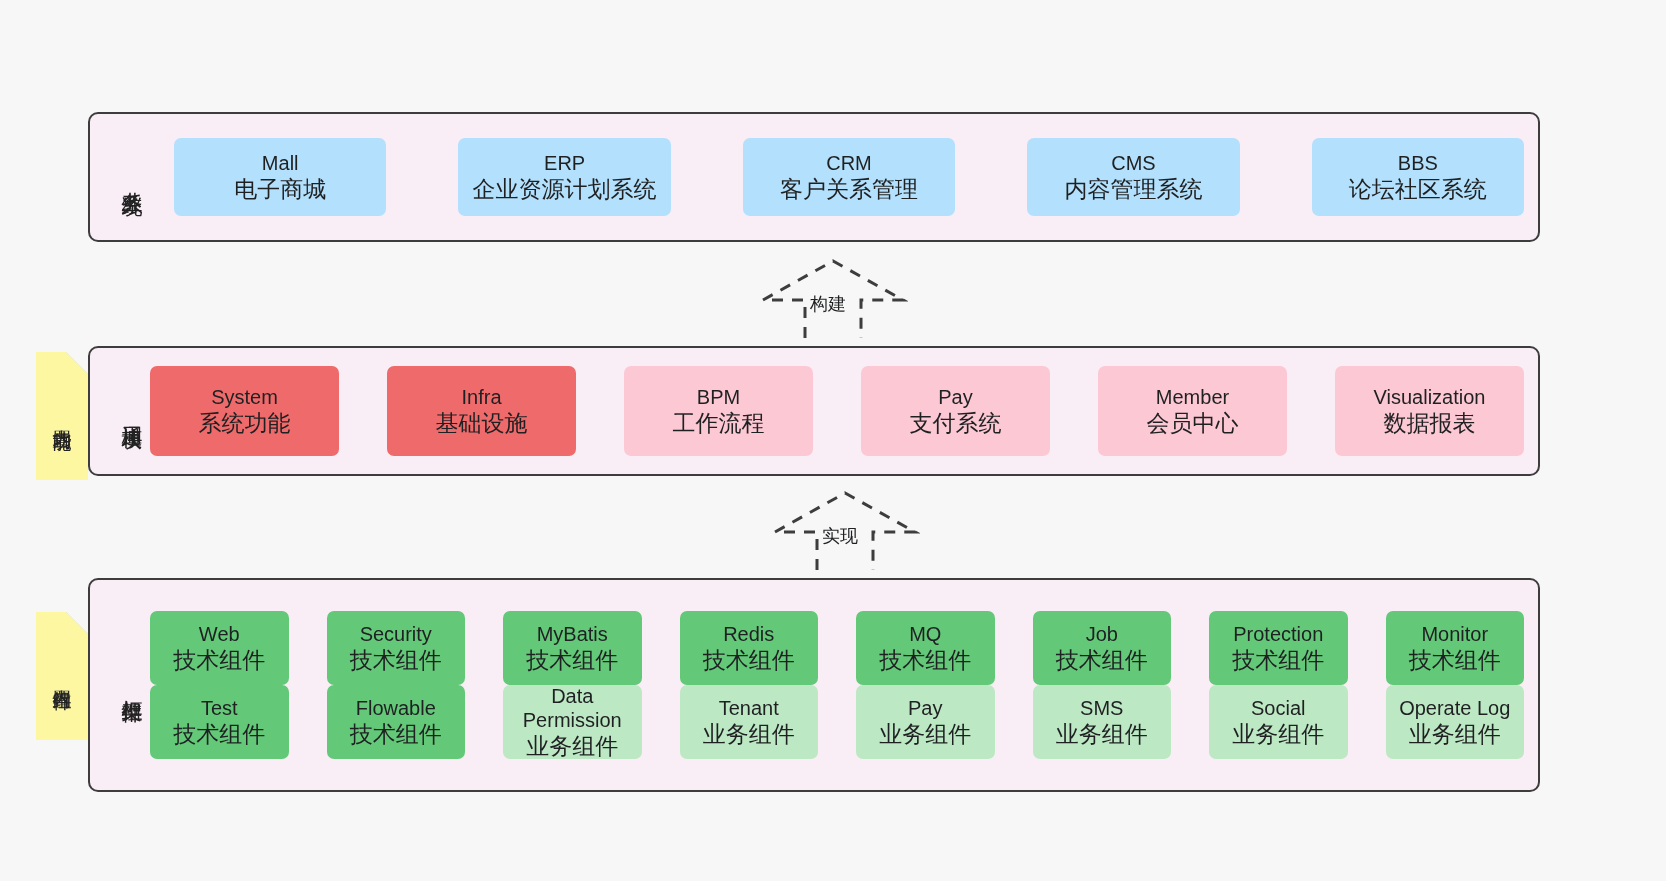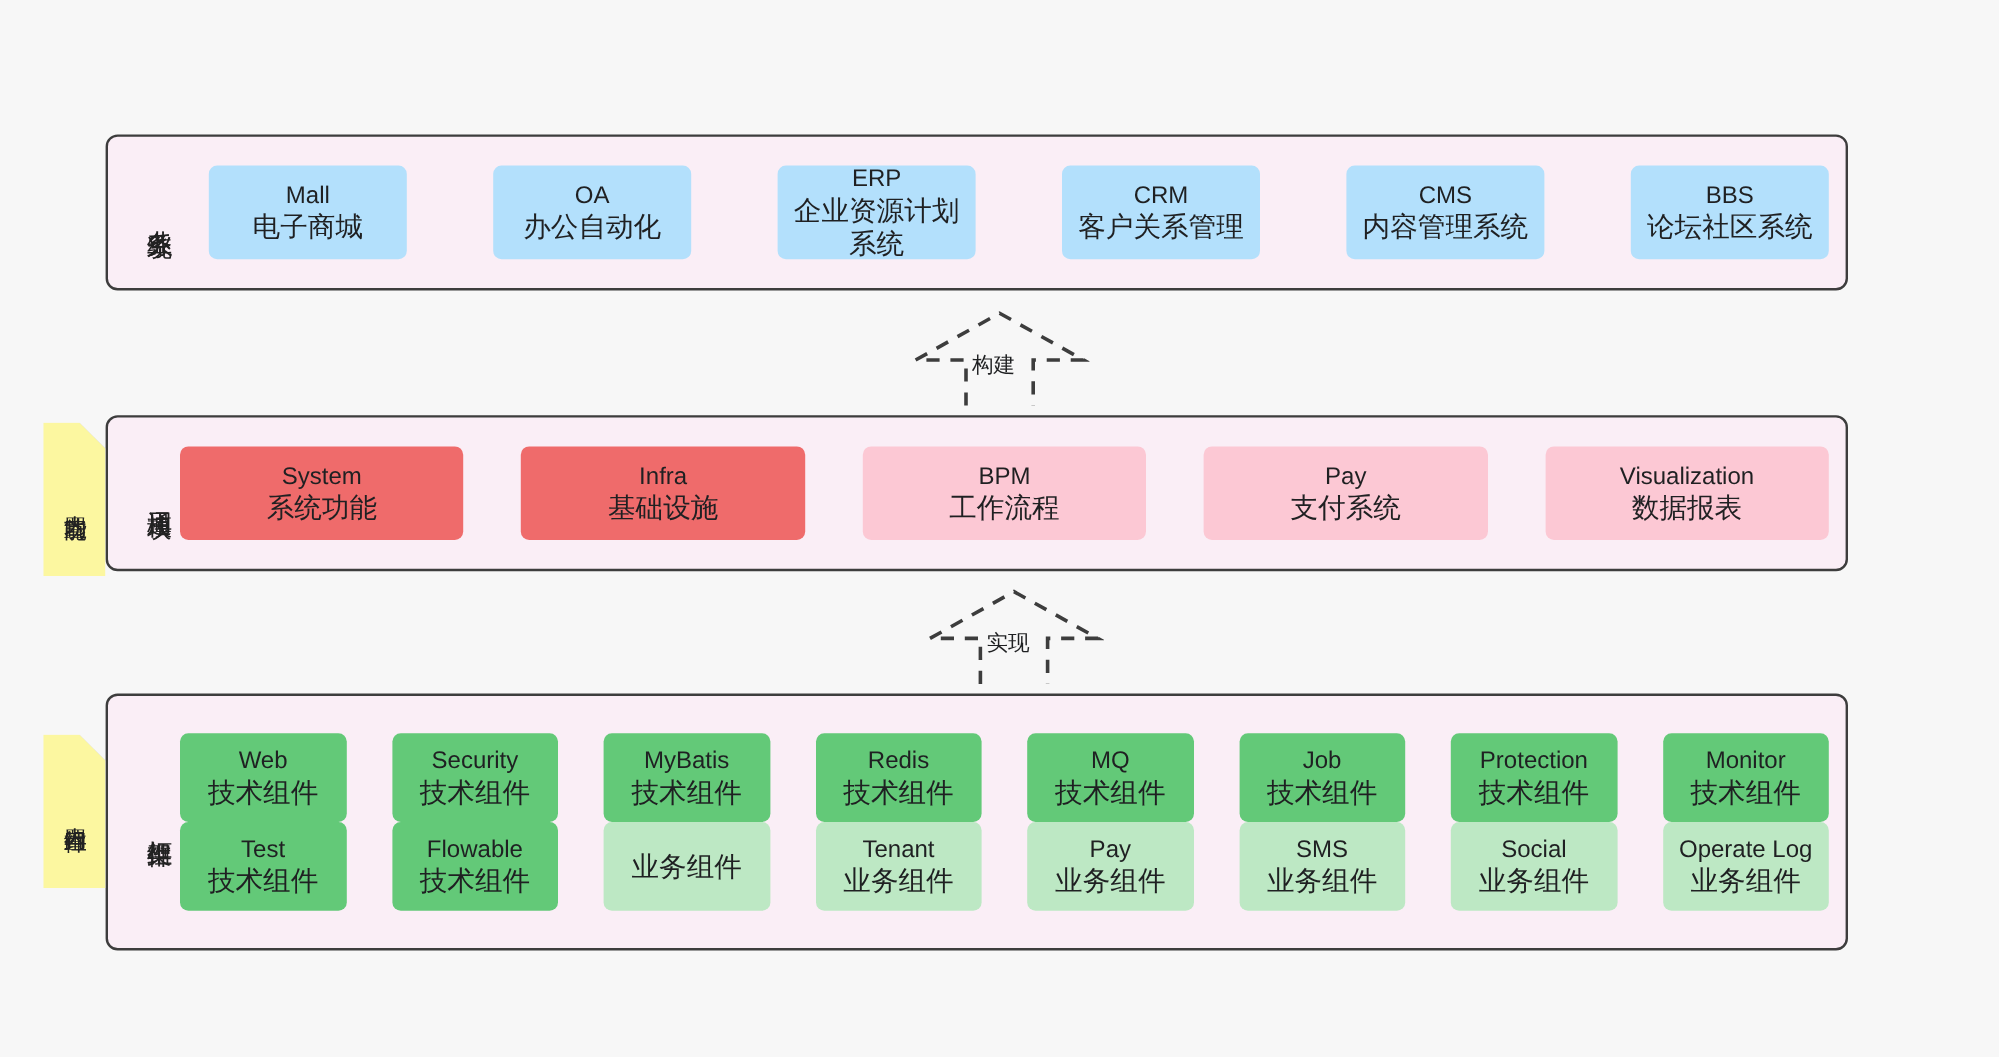--- a/index.html
+++ b/index.html
@@ -71,21 +71,21 @@
     padding: 6px 4px;
     user-select: none;
   }
   .card .t1 { font-size: 20px; }
   .card .t2 { font-size: 23px; }
 
   .biz-layer  { left: 88px;  top: 112px; width: 1452px; height: 130px; }
   .biz-layer .card { height: 78px; background: #b3e0fc; margin-left: 24px; }
 
   .mod-layer  { left: 88px;  top: 346px; width: 1452px; height: 130px; }
-  .mod-layer .card { height: 78px; }
+  .mod-layer .card { height: 90px; }
   .card.red   { background: #ef6b6b; }
   .card.pink  { background: #fcc8d4; }
 
   .fw-layer   { left: 88px;  top: 578px; width: 1452px; height: 214px; }
   .fw-layer .card-row { gap: 38px; }
   .fw-layer .card { height: 74px; }
   .card.green  { background: #63c978; }
   .card.lgreen { background: #bde8c4; }
 
   
@@ -136,24 +136,20 @@
 
   <div class="layer biz-layer">
     <div class="layer-title">业务系统</div>
     <div class="cards-area">
       <div class="card-row">
         <div class="card blue">
           <span class="t1">Mall</span>
           <span class="t2">电子商城</span>
         </div>
         <div class="card blue">
-          <span class="t1">OA</span>
-          <span class="t2">办公自动化</span>
-        </div>
-        <div class="card blue">
           <span class="t1">ERP</span>
           <span class="t2">企业资源计划系统</span>
         </div>
         <div class="card blue">
           <span class="t1">CRM</span>
           <span class="t2">客户关系管理</span>
         </div>
         <div class="card blue">
           <span class="t1">CMS</span>
           <span class="t2">内容管理系统</span>
@@ -187,20 +183,24 @@
         </div>
         <div class="card pink">
           <span class="t1">BPM</span>
           <span class="t2">工作流程</span>
         </div>
         <div class="card pink">
           <span class="t1">Pay</span>
           <span class="t2">支付系统</span>
         </div>
         <div class="card pink">
+          <span class="t1">Member</span>
+          <span class="t2">会员中心</span>
+        </div>
+        <div class="card pink">
           <span class="t1">Visualization</span>
           <span class="t2">数据报表</span>
         </div>
       </div>
     </div>
   </div>
 
   <div class="connector" style="left:770px; top:488px; width:150px; height:90px;">
     <svg width="150" height="90" viewBox="0 0 150 90">
       <path d="M 47 82 L 47 44 L 5 44 L 75 5 L 145 44 L 103 44 L 103 82" fill="none" stroke="#3d3d3d" stroke-width="3" stroke-dasharray="11 9" stroke-linejoin="miter"></path>
@@ -248,20 +248,21 @@
       <div class="card-row">
         <div class="card green">
           <span class="t1">Test</span>
           <span class="t2">技术组件</span>
         </div>
         <div class="card green">
           <span class="t1">Flowable</span>
           <span class="t2">技术组件</span>
         </div>
         <div class="card lgreen">
+          <span class="t1">Data Permission</span>
           <span class="t2">业务组件</span>
         </div>
         <div class="card lgreen">
           <span class="t1">Tenant</span>
           <span class="t2">业务组件</span>
         </div>
         <div class="card lgreen">
           <span class="t1">Pay</span>
           <span class="t2">业务组件</span>
         </div>

